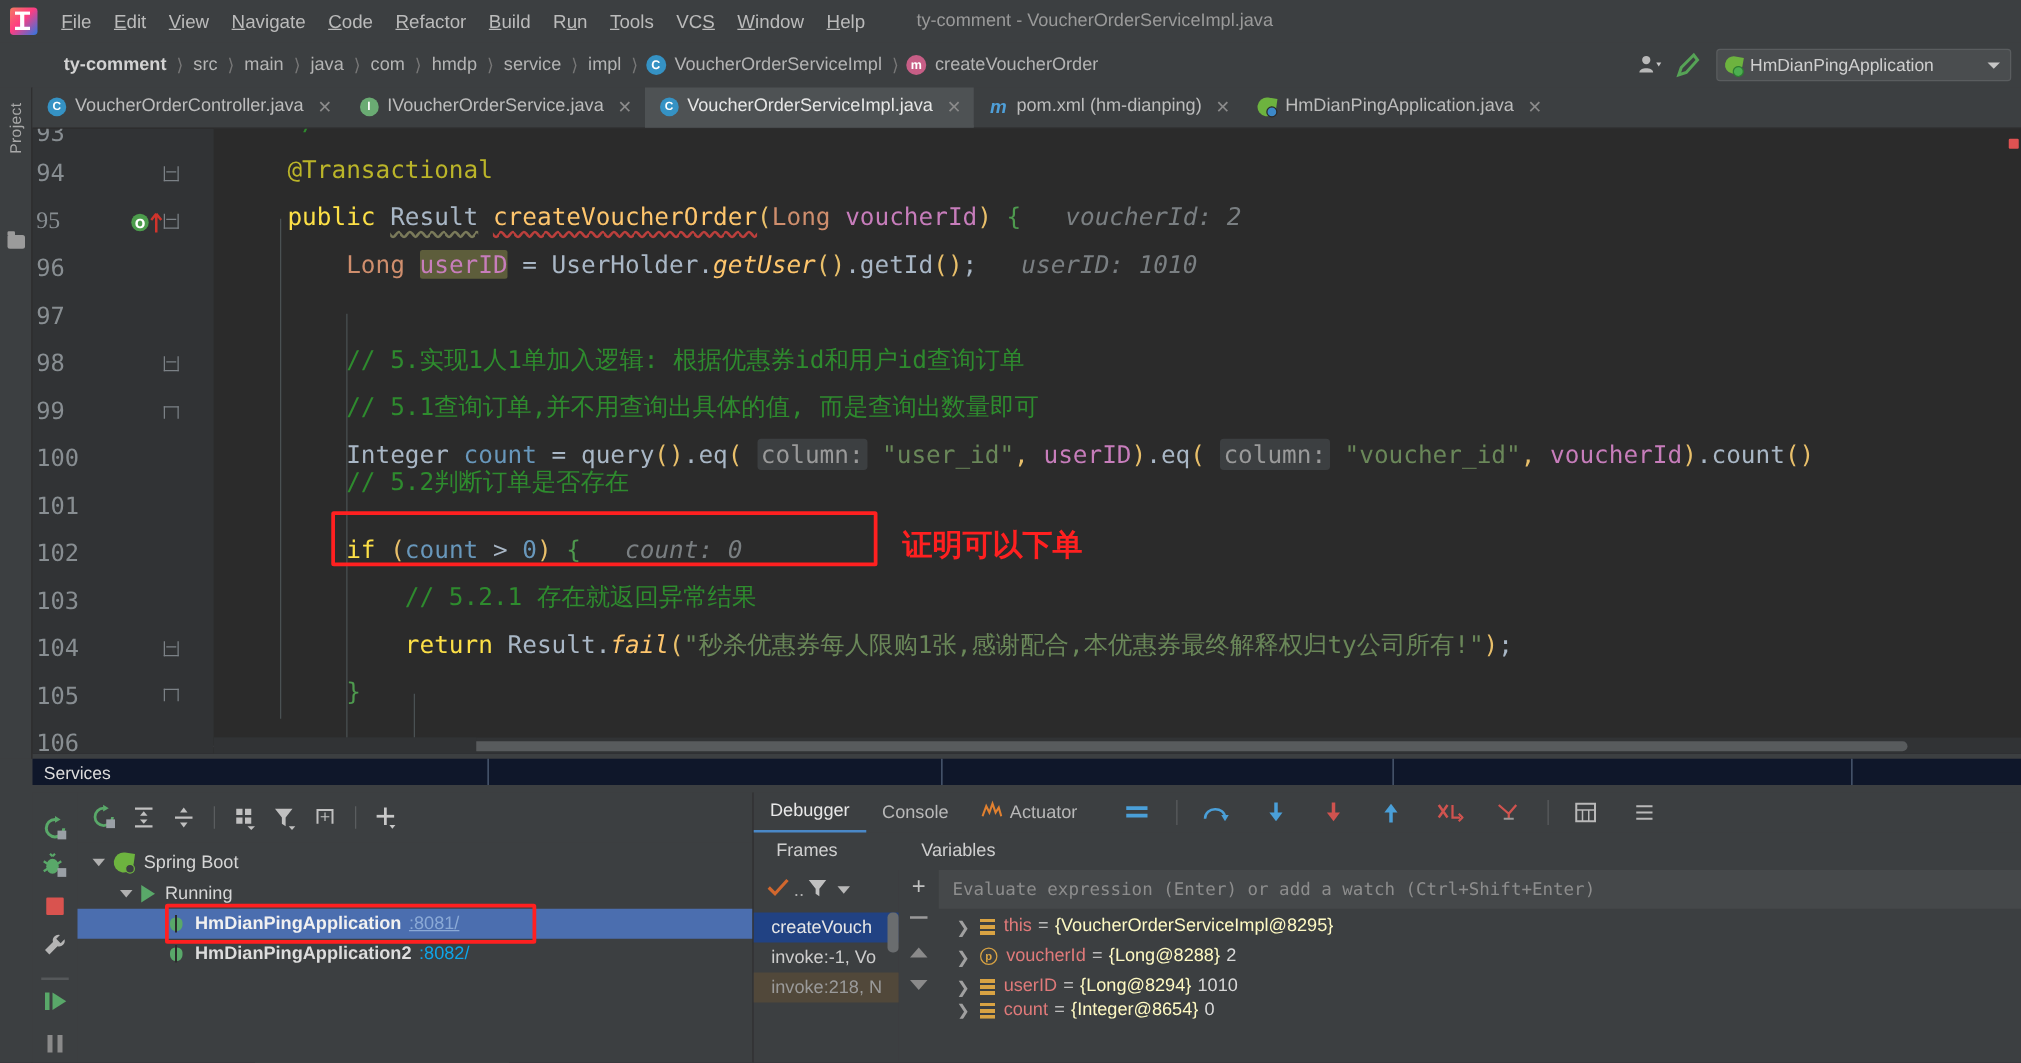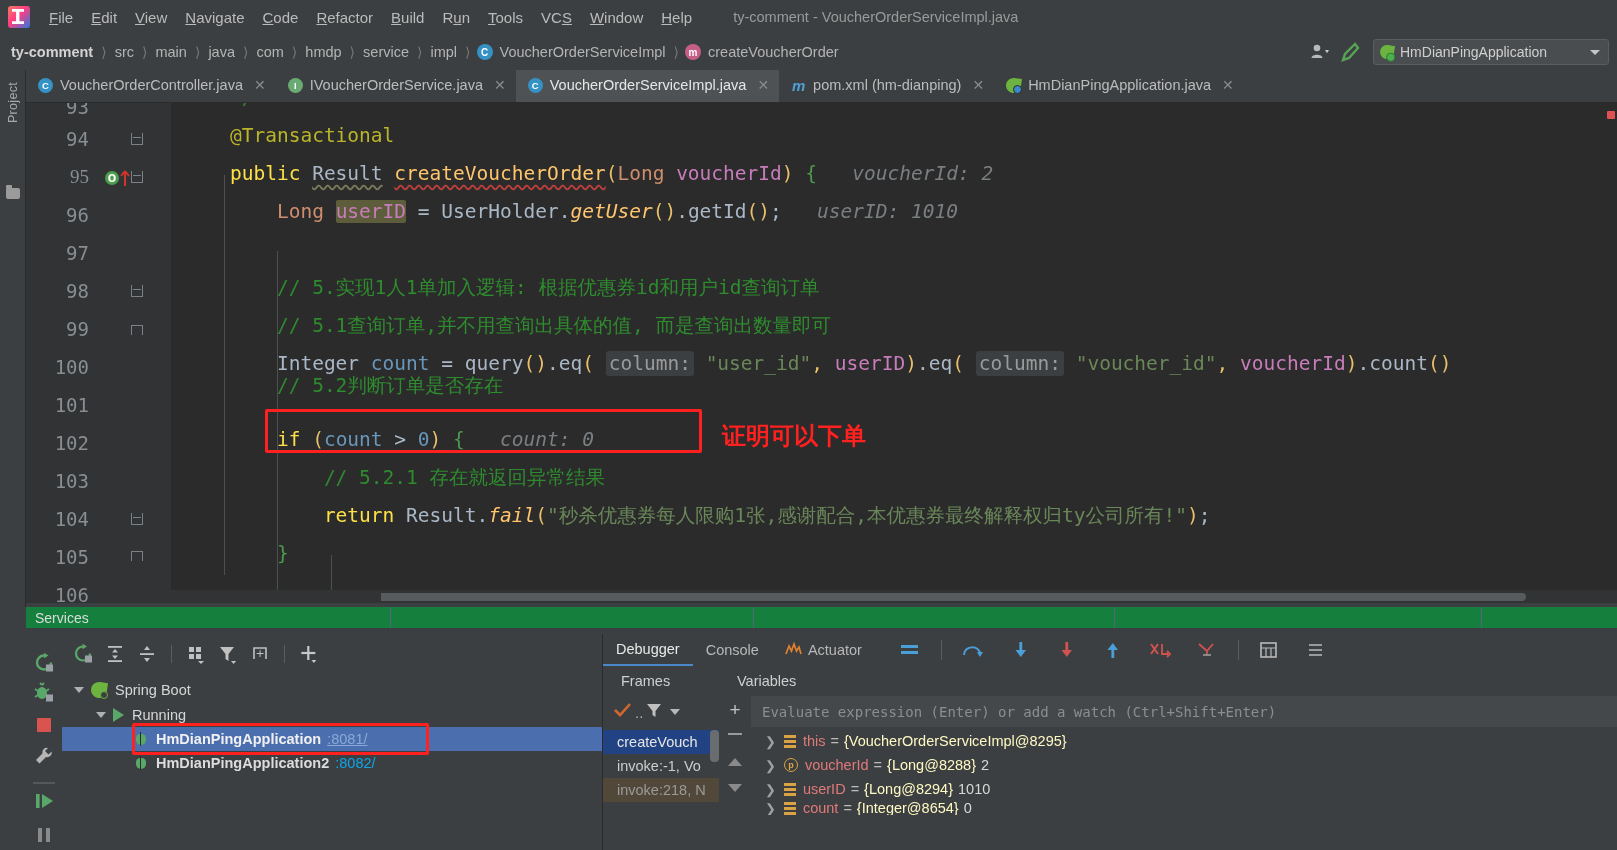--- a/index.html
+++ b/index.html
@@ -32,21 +32,21 @@
     font-size: 15px; color: #bbbbbb; padding: 3px 9px; cursor: default; white-space: nowrap;
   }
   .menu-item span.u { text-decoration: underline; }
   .win-title {
     font-size: 14.5px; color: #9a9a9a; margin-left: 32px; white-space: nowrap;
   }
 
   
   .navbar {
     position: absolute; left: 0; top: 34px; width: 1617px; height: 36px;
-    background: #3c3f41; display: flex; align-items: center;
+    background: #3c3f41; display: flex; align-items: center; padding-left: 40px;
   }
   .crumbs { display: flex; align-items: center; margin-left: 9px; }
   .crumb {
     font-size: 14.5px; color: #b4b4b4; white-space: nowrap; padding: 1px 2px;
   }
   .crumb.bold { font-weight: bold; color: #d3d3d3; }
   .crumb-sep { color: #777; font-size: 14px; margin: 0 6px; }
   .cls-badge, .mth-badge {
     display: inline-flex; align-items: center; justify-content: center;
     width: 16px; height: 16px; border-radius: 50%;
@@ -130,21 +130,21 @@
   
   .editor {
     position: absolute; left: 26px; top: 103px; right: 0; height: 500px;
     background: #2b2b2b; overflow: hidden;
   }
   .gutter {
     position: absolute; left: 0; top: 0; width: 145px; height: 100%;
     background: #313335; color: #888e92;
     font-family: "DejaVu Sans Mono", monospace; font-size: 19px;
   }
-  .gline { position: absolute; right: 82px; text-align: right; width: 60px; }
+  .gline { position: absolute; right: 82px; text-align: left; width: 60px; }
   .gmark { position: absolute; }
   .foldv {
     position: absolute; right: 28px; width: 12px; height: 12px;
     border-left: 1px solid #7b8186; border-right: 1px solid #7b8186; border-bottom: 1px solid #7b8186;
   }
   .foldv::after{
     content:""; position:absolute; left:1px; top:4px; width:8px; height:1px; background:#7b8186;
   }
   .foldcap {
     position: absolute; right: 28px; width: 12px; height: 10px;
@@ -203,21 +203,21 @@
   .editor-right-mark {
     position: absolute; right: 2px; top: 8px; width: 8px; height: 8px; background: #e05252; border-radius:1px;
   }
 
   
   .bottom {
     position: absolute; left: 0; top: 607px; right: 0; bottom: 0; background: #3c3f41;
   }
   .svc-header {
     position: absolute; left: 26px; top: 0; right: 0; height: 21px;
-    background: #15803d; display: flex; align-items: center;
+    background: #0f172a; display: flex; align-items: center;
   }
   .svc-header .lbl { font-size: 14px; color: #dcdcdc; padding-left: 9px; }
   .svc-header .div1 { position: absolute; left: 364px; top:0; bottom:0; width:1px; background:#55657c; }
   .svc-header .div2 { position: absolute; left: 727px; top:0; bottom:0; width:1px; background:#55657c; }
   .svc-header .div3 { position: absolute; left: 1088px; top:0; bottom:0; width:1px; background:#55657c; }
   .svc-header .div4 { position: absolute; left: 1455px; top:0; bottom:0; width:1px; background:#55657c; }
 
   .svcstrip {
     position: absolute; left: 26px; top: 27px; width: 36px; bottom: 0; background: #3c3f41;
   }

